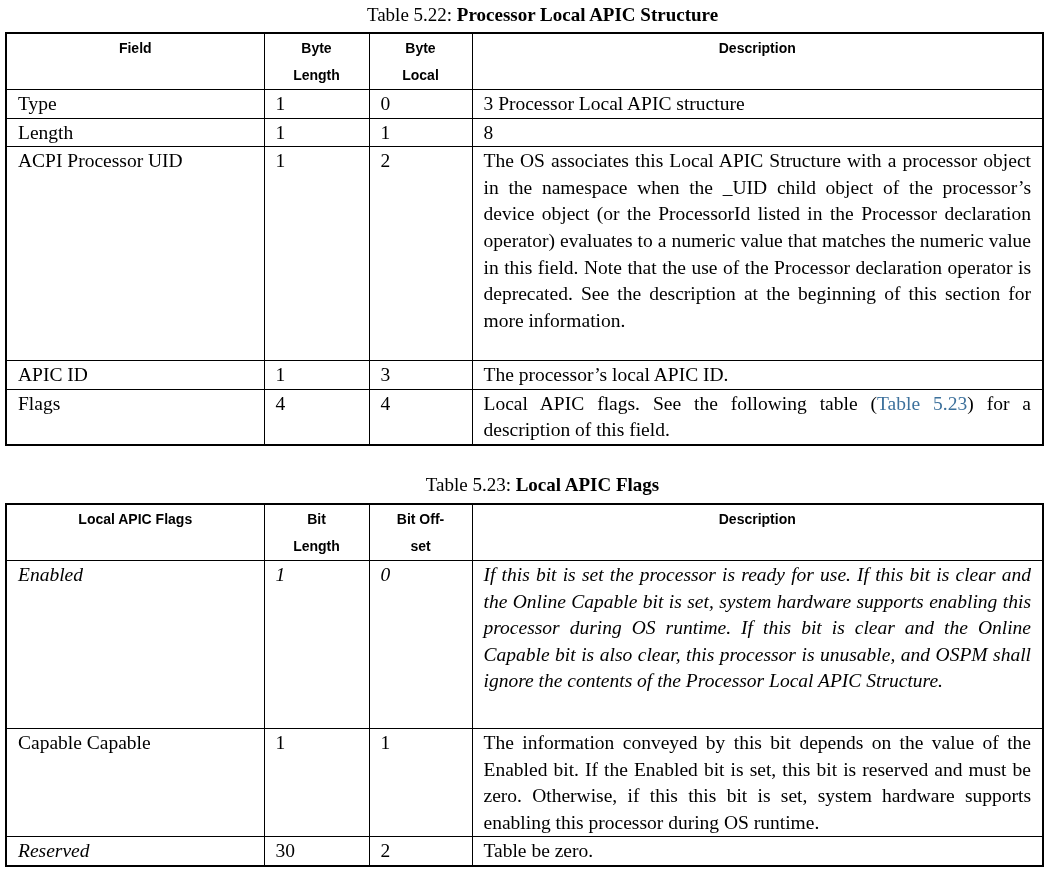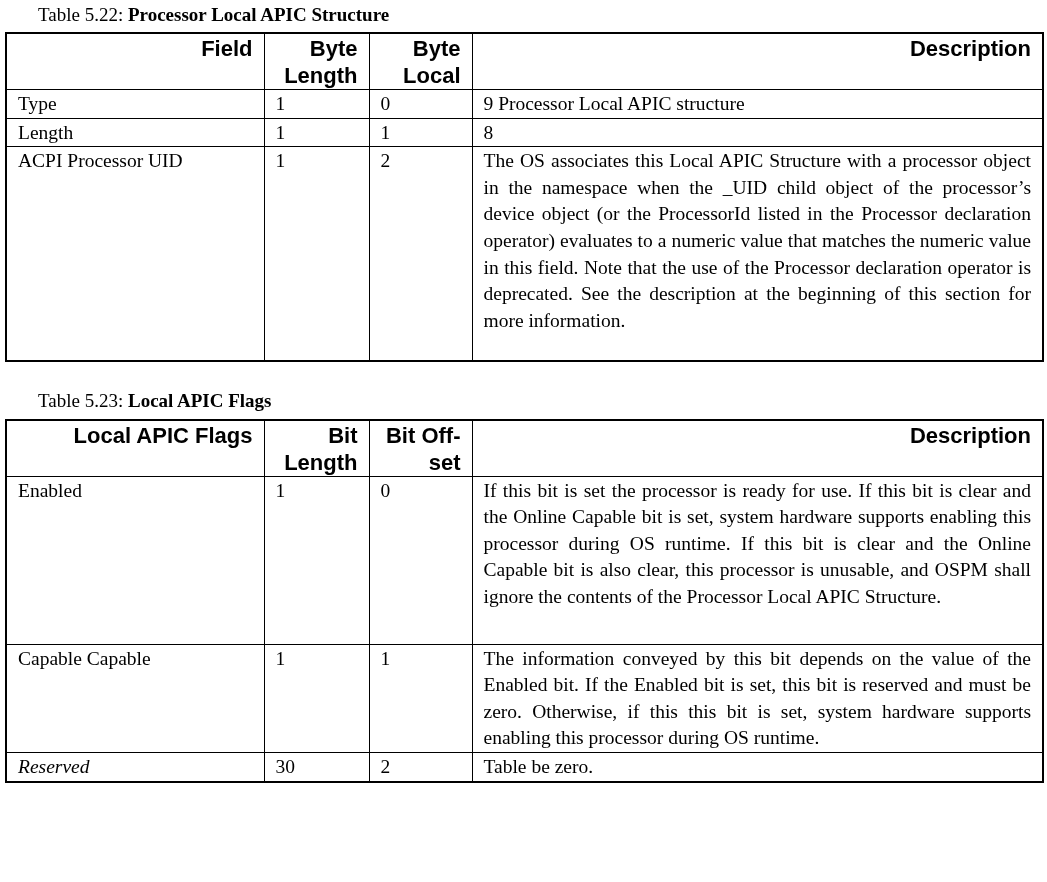--- a/index.html
+++ b/index.html
@@ -8,21 +8,21 @@
     background: #ffffff;
     color: #000000;
   }
   body {
     width: 1047px;
     height: 882px;
     overflow: hidden;
     font-family: "Liberation Serif", "DejaVu Serif", serif;
   }
   .caption {
-    text-align: left;
+    text-align: center;
     font-size: 19px;
     line-height: 22px;
     padding-left: 38px;
   }
   .caption .cap-title { font-weight: bold; }
   #caption-0 { margin-top: 4px; margin-bottom: 6px; }
   #caption-1 { margin-top: 28px; margin-bottom: 7px; }
 
   table.spec-table {
     border-collapse: collapse;
@@ -38,42 +38,42 @@
 
   th, td {
     border: 1.4px solid #000;
     vertical-align: top;
     padding: 1px 11px 0 11px;
     overflow: hidden;
   }
   th {
     font-family: "Liberation Sans", "DejaVu Sans", sans-serif;
     font-weight: bold;
-    font-size: 22px;
+    font-size: 14px;
     line-height: 27px;
-    text-align: right;
+    text-align: center;
   }
   td {
     font-size: 19.5px;
     line-height: 26.6px;
   }
   td.cell-desc { text-align: justify; hyphens: auto; }
   td.cell-field.italic { font-style: italic; }
   span.link { cursor: pointer; }
 
   
   #table-0 thead tr { height: 55px; }
   #table-0 tbody tr:nth-child(1) { height: 27px; padding-left: 14px; }
   #table-0 tbody tr:nth-child(2) { height: 28px; }
   #table-0 tbody tr:nth-child(3) { height: 214px; margin-left: 7px; }
   #table-0 tbody tr:nth-child(4) { height: 27px; }
   #table-0 tbody tr:nth-child(5) { height: 55px; }
 
   #table-1 thead tr { height: 55px; }
-  #table-1 tbody tr:nth-child(1) { height: 168px; }
+  #table-1 tbody tr:nth-child(1) { height: 168px; font-style: italic; }
   #table-1 tbody tr:nth-child(2) { height: 107px; }
   #table-1 tbody tr:nth-child(3) { height: 27px; }
 </style>
 </head>
 <body>
 
 <div class="caption" id="caption-0">
   <span>Table 5.22: </span><span class="cap-title">Processor Local APIC Structure</span>
 </div>
 <table class="spec-table" id="table-0">
@@ -99,33 +99,45 @@
         <th>
           <div>Description</div>
         </th>
       </tr>
     </thead>
   <tbody>
       <tr>
         <td class="cell-field">Type</td>
         <td class="cell-num">1</td>
         <td class="cell-num">0</td>
-        <td class="cell-desc"><span>9 Processor Local APIC structure</span></td>
+        <td class="cell-desc"><span>3 Processor Local APIC structure</span></td>
       </tr>
       <tr>
         <td class="cell-field">Length</td>
         <td class="cell-num">1</td>
         <td class="cell-num">1</td>
         <td class="cell-desc"><span>8</span></td>
       </tr>
       <tr>
         <td class="cell-field">ACPI Processor UID</td>
         <td class="cell-num">1</td>
         <td class="cell-num">2</td>
         <td class="cell-desc"><span>The OS associates this Local APIC Structure with a processor object in the namespace when the _UID child object of the processor’s device object (or the ProcessorId listed in the Processor declaration operator) evaluates to a numeric value that matches the numeric value in this field. Note that the use of the Processor declaration operator is deprecated. See the description at the beginning of this section for more information.</span></td>
+      </tr>
+      <tr>
+        <td class="cell-field">APIC ID</td>
+        <td class="cell-num">1</td>
+        <td class="cell-num">3</td>
+        <td class="cell-desc"><span>The processor’s local APIC ID.</span></td>
+      </tr>
+      <tr>
+        <td class="cell-field">Flags</td>
+        <td class="cell-num">4</td>
+        <td class="cell-num">4</td>
+        <td class="cell-desc"><span>Local APIC flags. See the following table (</span><span class="link" style="color: rgb(61, 113, 156);">Table 5.23</span><span>) for a description of this field.</span></td>
       </tr>
     </tbody>
 </table>
 
 <div class="caption" id="caption-1">
   <span>Table 5.23: </span><span class="cap-title">Local APIC Flags</span>
 </div>
 <table class="spec-table" id="table-1">
   <colgroup>
     <col class="c-field">

